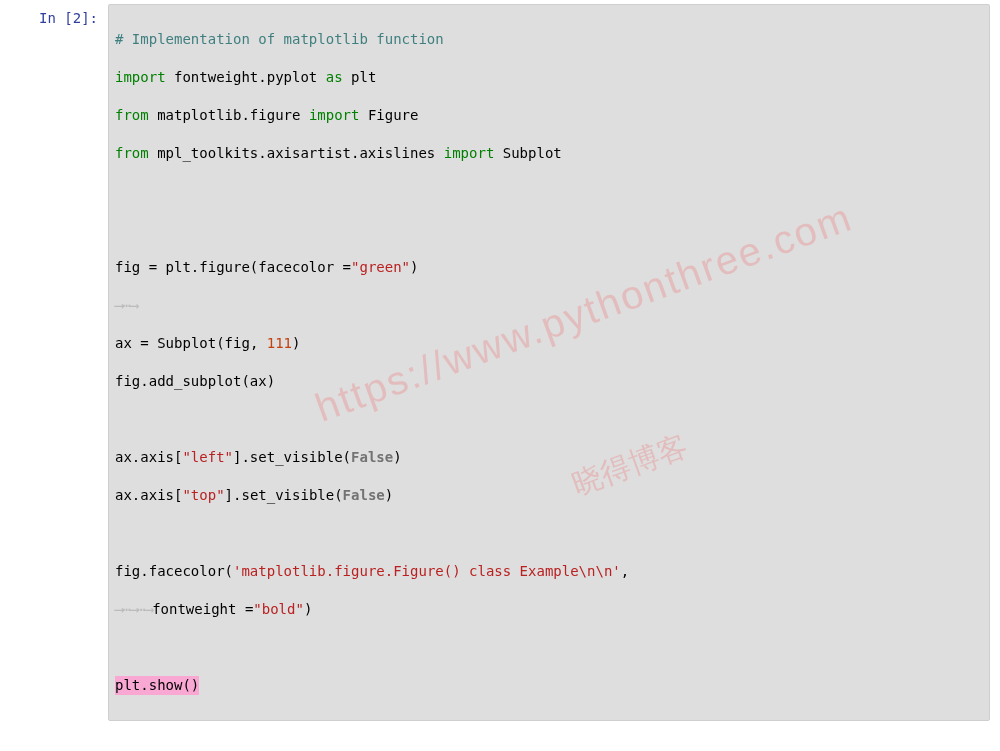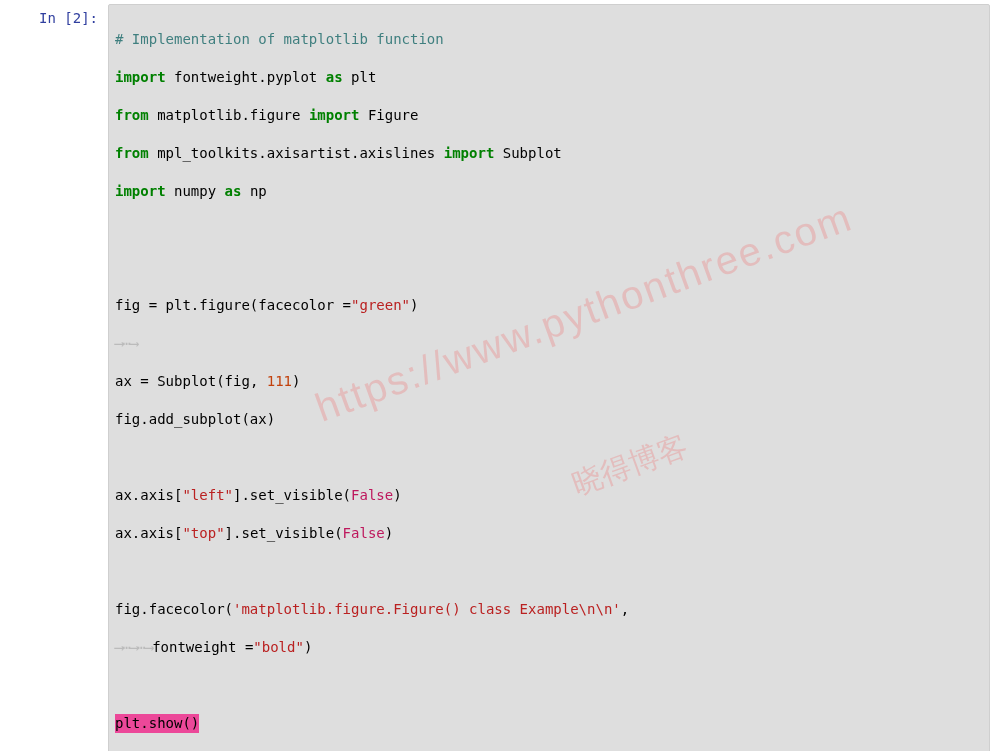--- a/index.html
+++ b/index.html
@@ -33,24 +33,24 @@
     font-family: Menlo, Consolas, "DejaVu Sans Mono", monospace;
     font-size: 14px;
     line-height: 19px;
     color: #000;
     white-space: pre;
     margin-right: 10px;
     position: relative;
   }
   .code-line { display:block; }
   .c-comment { color:#3f7f7f; }
-  .c-kw      { color:#008000; font-weight:bold; }
+  .c-kw      { color:#008000; font-weight:normal; }
   .c-str     { color:#ba2121; }
   .c-num     { color:#c2410c; }
-  .c-bool    { color:#be185d; font-weight:normal; }
+  .c-bool    { color:#737373; font-weight:bold; }
   .c-punct   { color:#000; }
   .ws-arrow  { color:#bbb; letter-spacing: -1px; }
 
   .watermark {
     position: absolute;
     pointer-events: none;
     color: rgba(255,0,0,0.15);
     font-family: Arial, "Microsoft YaHei", sans-serif;
     transform: rotate(-20deg);
     white-space: nowrap;
@@ -71,32 +71,31 @@
 
 <div class="cell">
   <div class="prompt-col">
     <span>In [</span><span>2</span><span>]:</span>
   </div>
   <div class="code-area">
 <span class="code-line"><span class="c-comment"># Implementation of matplotlib function</span></span>
 <span class="code-line"><span class="c-kw">import</span><span> fontweight.pyplot </span><span class="c-kw">as</span><span> plt</span></span>
 <span class="code-line"><span class="c-kw">from</span><span> matplotlib.figure </span><span class="c-kw">import</span><span> Figure</span></span>
 <span class="code-line"><span class="c-kw">from</span><span> mpl_toolkits.axisartist.axislines </span><span class="c-kw">import</span><span> Subplot</span></span>
-<span class="code-line"><span class="c-kw">import</span><span> numpy </span><span class="c-kw">as</span><span> np</span></span>
 <span class="code-line"> </span>
 <span class="code-line"> </span>
 <span class="code-line"><span>fig </span><span class="c-punct">=</span><span> plt.figure(facecolor </span><span class="c-punct">=</span><span class="c-str">"green"</span><span>)</span></span>
 <span class="code-line"><span class="ws-arrow">⟶⋯⟶</span></span>
 <span class="code-line"><span>ax </span><span class="c-punct">=</span><span> Subplot(fig, </span><span class="c-num">111</span><span>)</span></span>
 <span class="code-line"><span>fig.add_subplot(ax)</span></span>
 <span class="code-line"> </span>
 <span class="code-line"><span>ax.axis[</span><span class="c-str">"left"</span><span>].set_visible(</span><span class="c-bool">False</span><span>)</span></span>
 <span class="code-line"><span>ax.axis[</span><span class="c-str">"top"</span><span>].set_visible(</span><span class="c-bool">False</span><span>)</span></span>
 <span class="code-line"> </span>
 <span class="code-line"><span>fig.facecolor(</span><span class="c-str">'matplotlib.figure.Figure() class Example\n\n'</span><span>,</span></span>
 <span class="code-line"><span class="ws-arrow">⟶⋯⟶⋯⟶</span><span>fontweight </span><span class="c-punct">=</span><span class="c-str">"bold"</span><span>)</span></span>
 <span class="code-line"> </span>
-<span class="code-line" style="background:#ec4899; display:inline-block;"><span>plt.show()</span></span>
+<span class="code-line" style="background:#f9a8d4; display:inline-block;"><span>plt.show()</span></span>
   </div>
 </div>
 
 <div class="watermark wm1">https://www.pythonthree.com</div>
 <div class="watermark wm2">晓得博客</div>
 
 </body></html>

